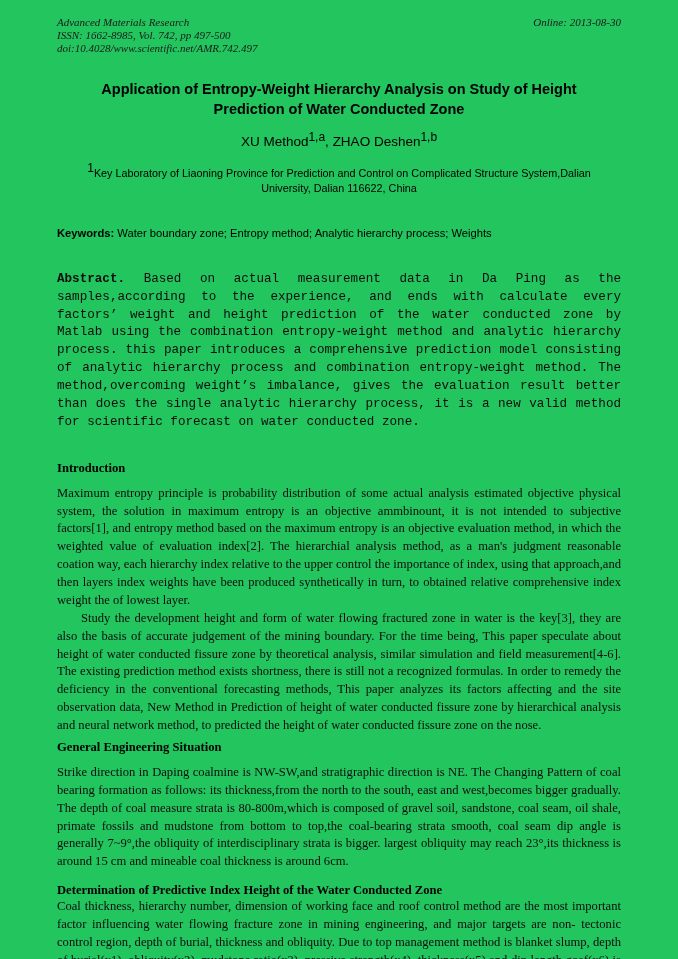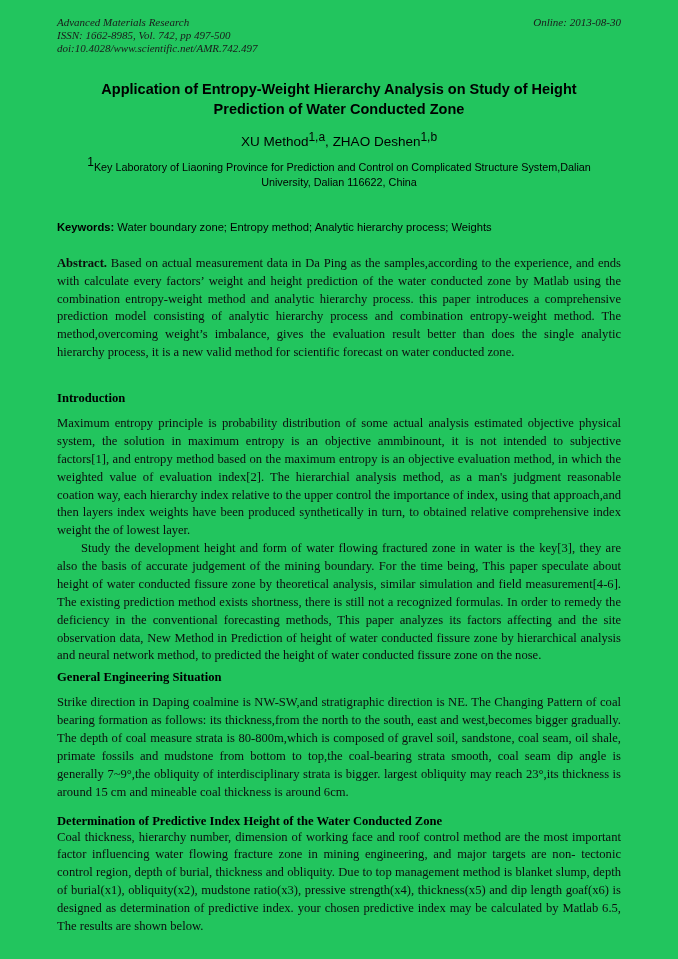--- a/index.html
+++ b/index.html
@@ -48,21 +48,21 @@
     margin-top: 15px;
     font-size: 13.5px;
     color: #000000;
   }
   .authors-line sup, .affiliation-line sup, .emails-line sup {
     font-size: 12px;
     vertical-align: super;
     line-height: 0;
   }
   .affiliation-line {
-    margin-top: 11px;
+    margin-top: 17px;
     font-size: 10.8px;
     line-height: 1.4;
     max-width: 505px;
     margin-left: auto;
     margin-right: auto;
     color: #000000;
   }
   .emails-line {
     margin-top: 13px;
     font-size: 10.8px;
@@ -78,21 +78,21 @@
   }
   .keywords-line .kw-label { font-weight: bold; }
 
   
   .abstract-par, .body-par {
     font-size: 12.6px;
     line-height: 1.42;
     text-align: justify;
     color: #0d0d0d;
   }
-  .abstract-par { margin-top: 22px; }
+  .abstract-par { margin-top: 32px; font-family: Liberation Mono, monospace; }
   .abstract-par .abs-label { font-weight: bold; }
 
   .section-heading {
     font-size: 12.6px;
     font-weight: bold;
     color: #000000;
   }
   .sec-intro .section-heading { margin-top: 29px; margin-bottom: 9px; }
   .sec-ges  .section-heading { margin-top: 5px; margin-bottom: 9px; }
   .sec-det  .section-heading { margin-top: 12px; margin-bottom: 0; }

